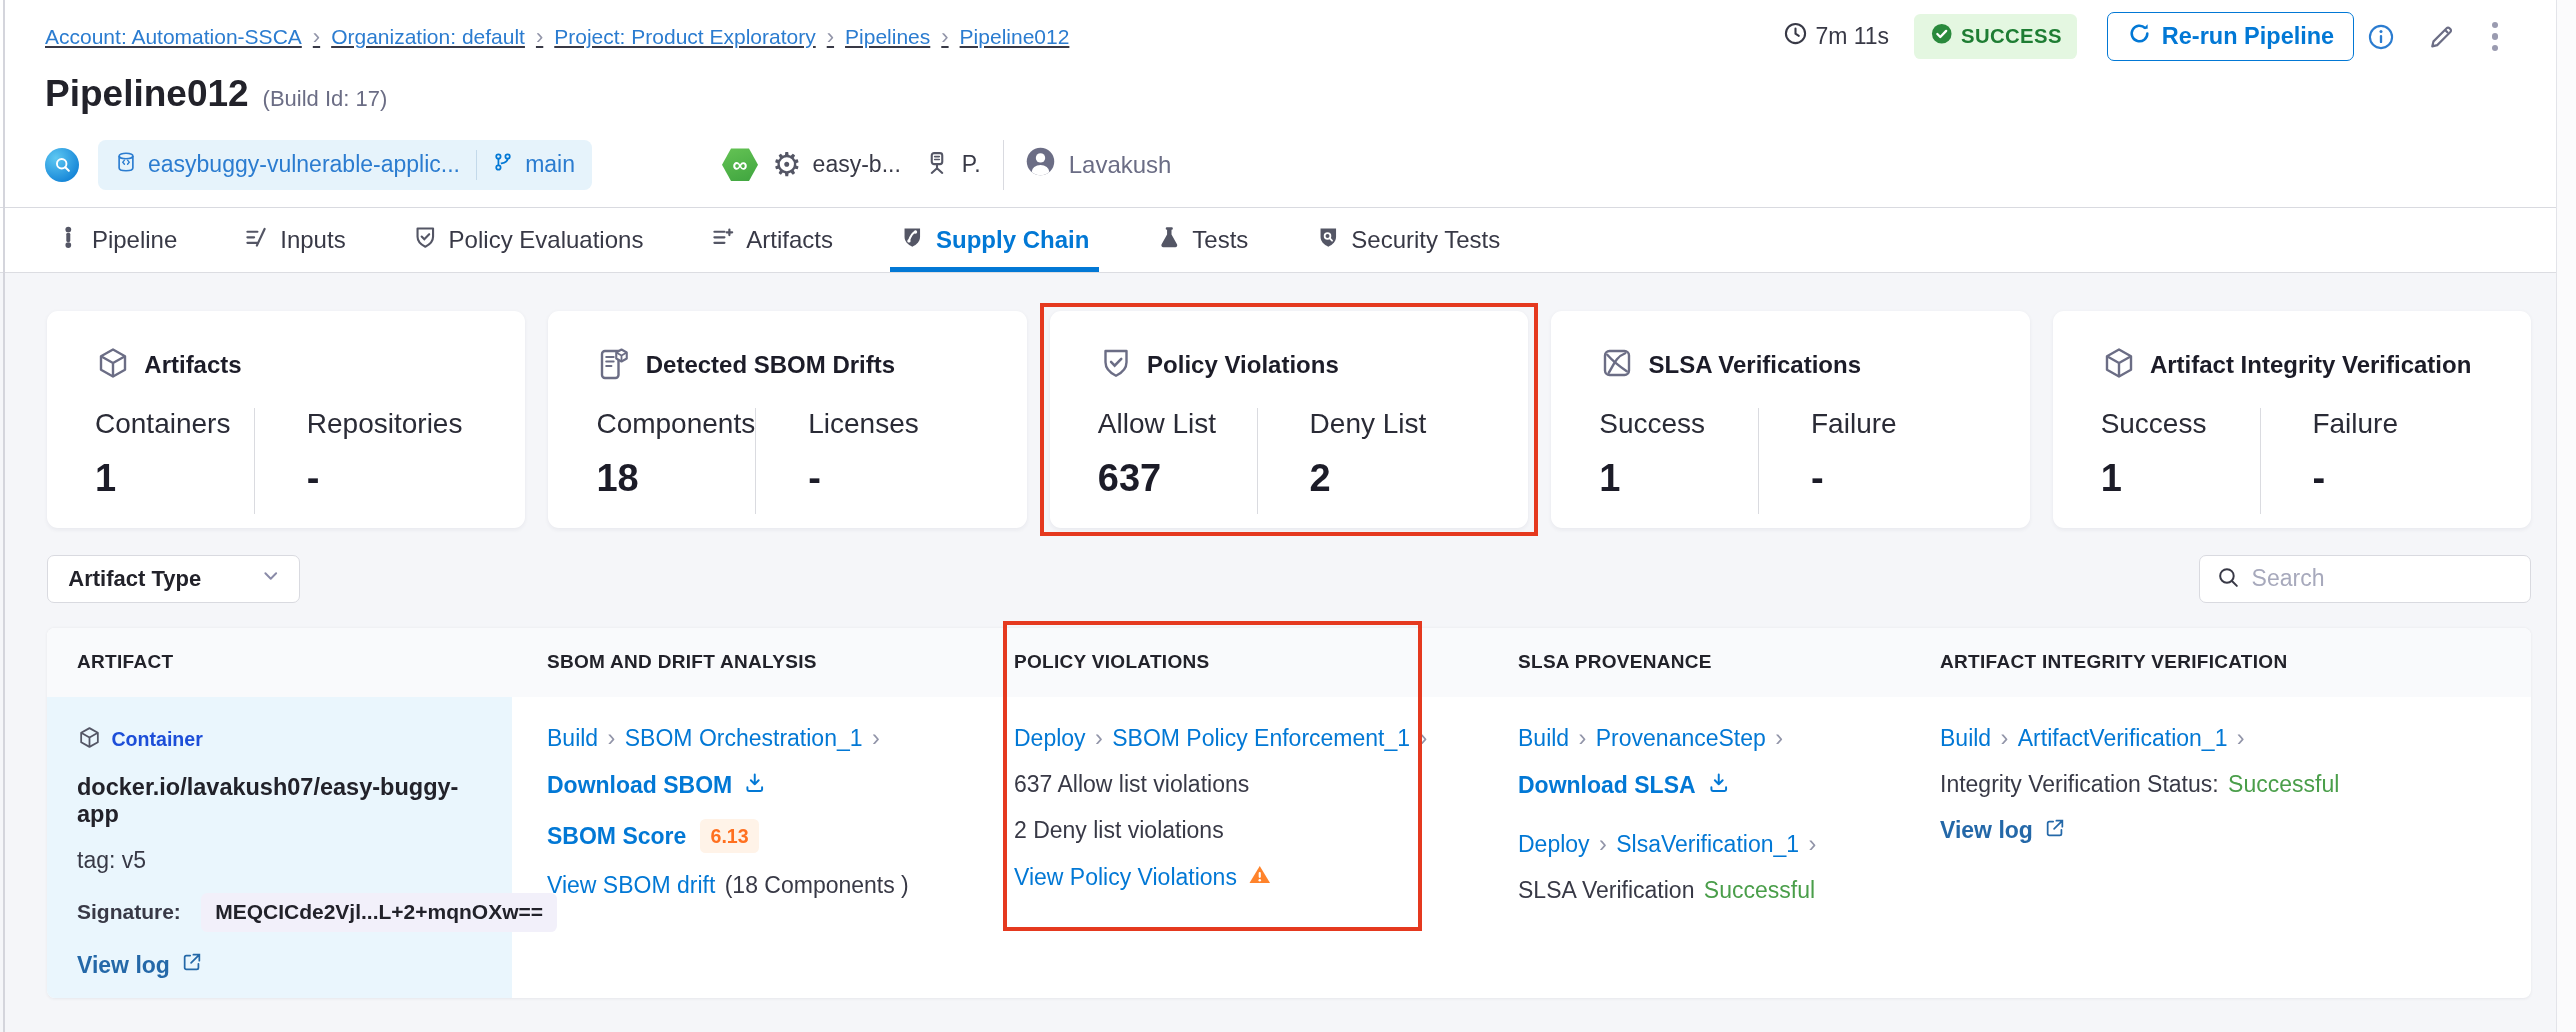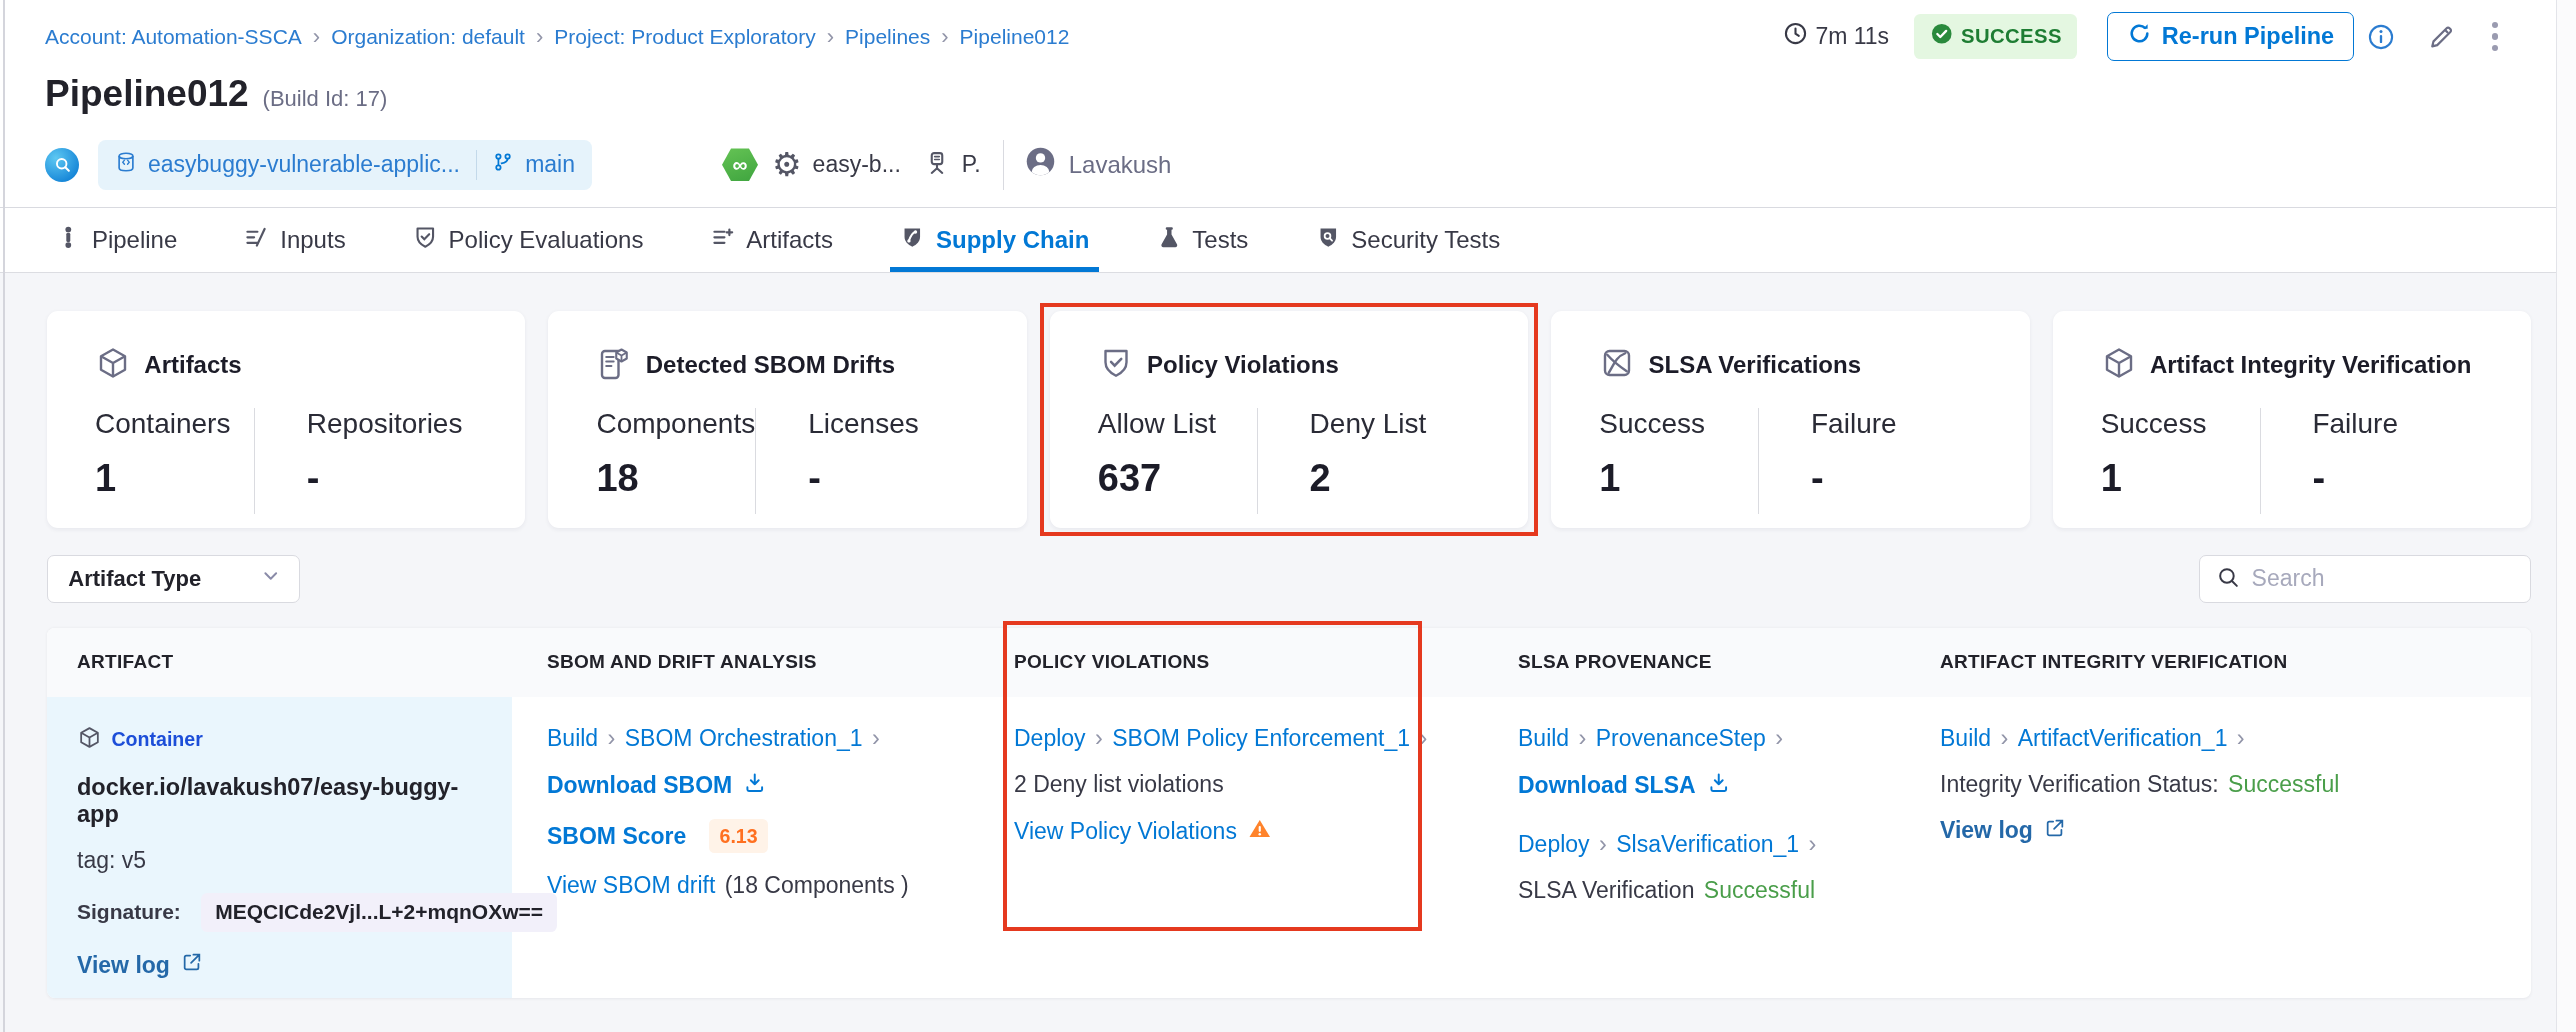--- a/index.html
+++ b/index.html
@@ -7,21 +7,21 @@
   body {
     font-family: "Liberation Sans","DejaVu Sans",sans-serif;
     background:#ffffff; color:#383946; position:relative; overflow:hidden;
   }
   .win-edge { position:absolute; left:3.1px; top:0; bottom:0; width:1.6px; background:#d4d5dc; }
   .scroll-strip { position:absolute; right:0; top:0; bottom:0; width:20.3px; background:#fbfbfc; border-left:0.8px solid #e3e4e9; z-index:50; }
 
   
   .header { background:#fff; padding:14px 78px 0 45px; height:208px; border-bottom:0.8px solid #d9dae0; }
   .row1 { display:flex; align-items:center; justify-content:space-between; height:45px; }
-  .breadcrumb { display:flex; align-items:center; font-size:21px; }
+  .breadcrumb { display:flex; align-items:center; font-size:21px;text-decoration:underline; }
   .breadcrumb a { color:#2b7cd0; text-decoration:none; cursor:pointer; }
   .bc-sep::after { content:"›"; color:#9295a9; font-size:22px; margin:0 11px; }
   .controls { display:flex; align-items:center; }
   .duration { display:flex; align-items:center; gap:7.8px; font-size:23px; color:#383946; font-weight:400; }
   .status-badge { display:flex; align-items:center; gap:7.8px; background:#e4f7e1; color:#1e7d33;
     font-size:20.3px; font-weight:700; letter-spacing:0.4px; border-radius:6.3px; padding:7.8px 15.6px; margin-left:25px; }
   .rerun-btn { display:flex; align-items:center; gap:9.4px; border:1.6px solid #0278d5; color:#0278d5;
     background:#fff; font-size:23.5px; font-weight:600; border-radius:7px; padding:7.8px 19px; margin-left:30px; cursor:pointer;
     font-family:inherit; }
   .ghost-ic { margin-left:12.5px; display:inline-flex; cursor:pointer; }
@@ -98,21 +98,21 @@
   .aname { font-size:23.5px; font-weight:700; color:#22222a; }
   .sigrow { display:flex; align-items:center; gap:20.3px; }
   .siglabel { font-size:21px; font-weight:600; }
   .sigpill { background:#f2f0fa; border-radius:6.3px; padding:7.8px 14px; font-size:21px; font-weight:700; color:#22222a; }
   .link { color:#0278d5; text-decoration:none; cursor:pointer; }
   .link-dark { color:#2468a8; font-weight:600; }
   .crumbs { display:flex; align-items:center; white-space:nowrap; }
   .crumbs a { font-size:23px; }
   .crumb-sep::after { content:"›"; color:#9295a9; font-size:23.5px; margin:0 9.4px; }
   .dl { display:flex; align-items:center; gap:11px; font-weight:600; font-size:23px; width:max-content; }
-  .scorerow { display:flex; align-items:center; gap:23px; }
+  .scorerow { display:flex; align-items:center; gap:14px; }
   .scorerow .link { font-weight:600; }
   .score-badge { background:#fff3e8; color:#ff7020; font-weight:700; font-size:19.6px; border-radius:5.5px; padding:5.5px 10.2px; }
   .inline-row { display:flex; align-items:center; gap:9.4px; }
   .green { color:#4a9e4a; }
   .viewrow { display:flex; align-items:center; gap:11px; width:max-content; }
   .gap-top { margin-top:31px; }
   .annotation2 { position:absolute; left:956px; top:-6.3px; width:419px; height:310px;
     border:4.7px solid #e5391f; pointer-events:none; }
 </style>
 </head>
@@ -487,20 +487,21 @@
         </div>
       </div>
 
       <div class="td">
         <div class="crumbs">
           <a class="link">Deploy</a>
             <span class="crumb-sep"></span>
           <a class="link">SBOM Policy Enforcement_1</a>
             <span class="crumb-sep"></span>
         </div>
+        <div>637 Allow list violations</div>
         <div>2 Deny list violations</div>
         <a class="link viewrow">
           <span>View Policy Violations</span>
           <span><svg width="23.5" height="23.5" viewBox="0 0 24 24">
                 <path d="M12 3L22.5 20.5h-21z" fill="#ff832b"></path>
                 <rect x="10.9" y="9.2" width="2.2" height="6" rx="1.1" fill="#fff"></rect>
                 <circle cx="12" cy="17.6" r="1.3" fill="#fff"></circle>
               </svg></span>
         </a>
       </div>

